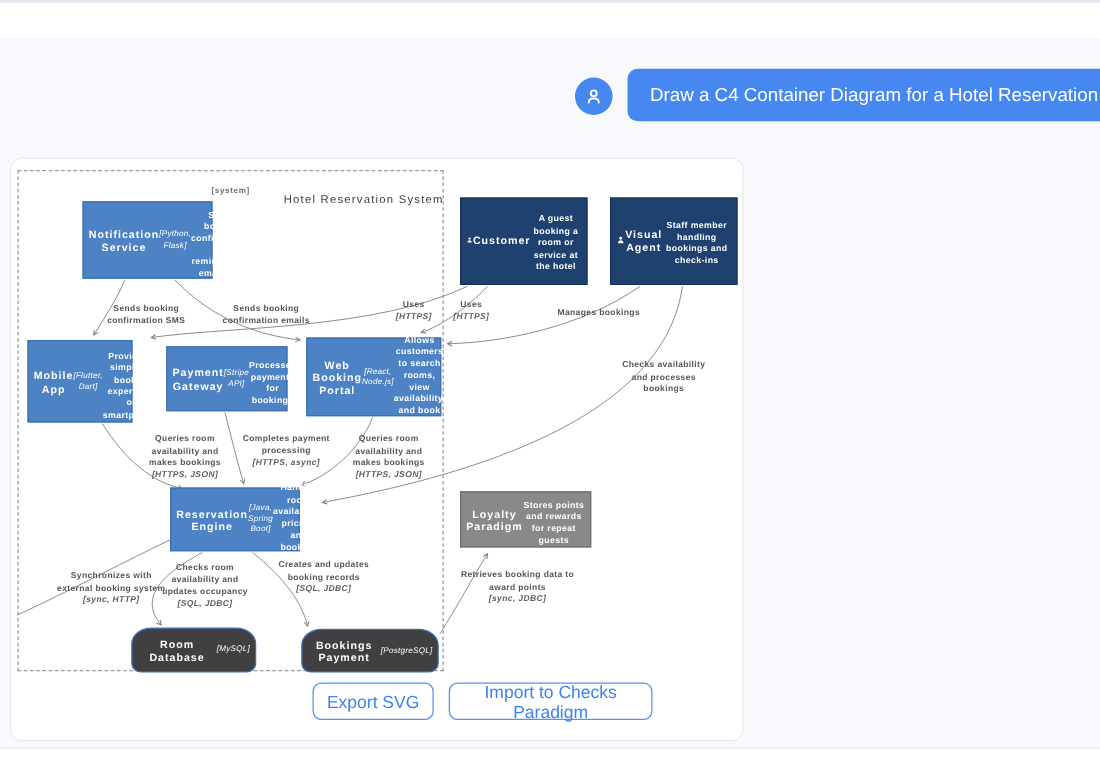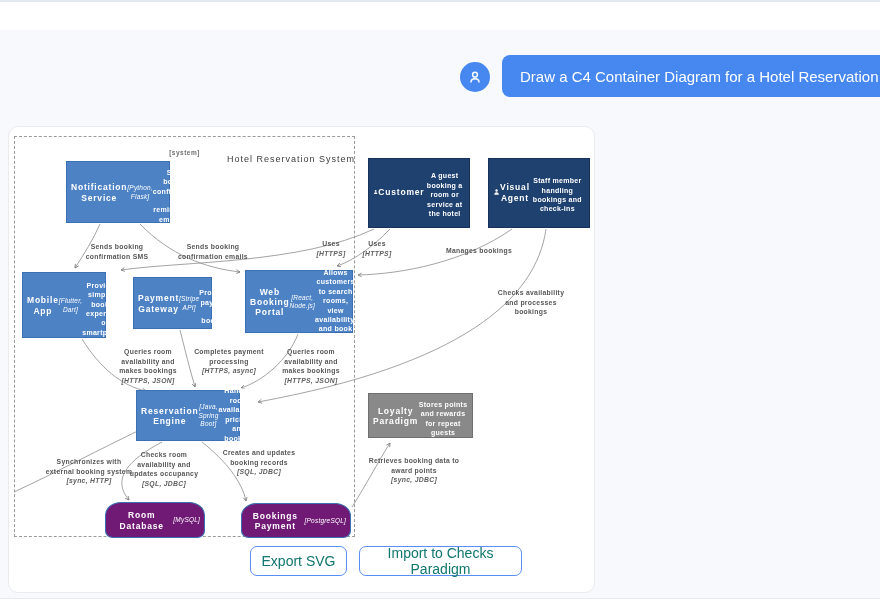--- a/index.html
+++ b/index.html
@@ -28,37 +28,37 @@
   .boundary-title { position:absolute; left:14px; top:154px; width:341px; text-align:right;
     font-size:9px; font-weight:normal; letter-spacing:1px; color:#3c3c3c; }
   .boundary-sub { position:absolute; left:14px; top:149px; width:341px; text-align:center;
     font-size:6.5px; font-weight:bold; color:#6e6e6e; letter-spacing:0.5px; }
   
   .node { position:absolute; color:#fff; text-align:center; padding:5px 4px 4px 4px;
     display:flex; flex-direction:row; align-items:center; justify-content:flex-start; }
   .node.container { background:#4d82c4; border:1px solid #3b70b4; }
   .node.person { background:#1f4170; border:1px solid #16325a; padding-top:3px; }
   .node.external { background:#898989; border:1px solid #6f6f6f; justify-content:center; }
-  .node.database { background:#701a75; border:1px solid #3b70b4;
+  .node.database { background:#404040; border:1px solid #3b70b4;
     border-radius:16px 16px 8px 8px / 13px 13px 7px 7px; justify-content:center; }
   .n-title { font-size:8.5px; font-weight:bold; letter-spacing:0.8px; line-height:1.2; }
   .n-tech { font-size:6.5px; font-style:italic; letter-spacing:0.2px; line-height:1.3; }
   .n-desc { font-size:7px; font-weight:bold; letter-spacing:0.3px; line-height:1.35; margin-top:7px; }
   .node.person .n-desc, .node.external .n-desc { margin-top:5px; }
   .person-glyph { width:22px; height:22px; margin-bottom:1px; }
   
   .edge-label { position:absolute; transform:translate(-50%,-50%); text-align:center;
     color:#565656; font-size:6.8px; font-weight:bold; line-height:1.4; letter-spacing:0.3px; }
   .el-tech { display:block; font-style:italic; font-weight:bold; color:#5e5e5e; }
   .el-tech:empty { display:none; }
   
   svg.wires { position:absolute; left:0; top:0; width:880px; height:613px; pointer-events:none; }
   
   .btn { position:absolute; background:#fff; border:1px solid #5b8ef2; border-radius:7px;
-    color:#0f766e; font-size:14px; display:flex; align-items:center; justify-content:center;
+    color:#3b82f6; font-size:14px; display:flex; align-items:center; justify-content:center;
     cursor:pointer; font-family:"Liberation Sans",sans-serif; }
 </style>
 </head>
 <body>
 
 <div class="top-strip"></div>
 
 <div class="chat-row">
   <div class="avatar">
     <svg class="user-glyph" width="16" height="16" viewBox="0 0 24 24" fill="none" stroke="#ffffff" stroke-width="2.2" stroke-linecap="round">
@@ -123,21 +123,21 @@
   <div class="n-title">Visual Agent</div>
   <div class="n-desc">Staff member handling bookings and check-ins</div>
 </div>
 
 <div class="node container" style="left:22px;top:272px;width:84px;height:66px">
   <div class="n-title">Mobile App</div>
   <div class="n-tech">[Flutter, Dart]</div>
   <div class="n-desc">Provides a simplified booking experience on smartphones</div>
 </div>
 
-<div class="node container" style="left:133px;top:277px;width:79px;height:52px">
+<div class="node container" style="left:133px;top:277px;width:97px;height:52px">
   <div class="n-title">Payment Gateway</div>
   <div class="n-tech">[Stripe API]</div>
   <div class="n-desc">Processes payments for bookings</div>
 </div>
 
 <div class="node container" style="left:245px;top:270px;width:108px;height:63px">
   <div class="n-title">Web Booking Portal</div>
   <div class="n-tech">[React, Node.js]</div>
   <div class="n-desc">Allows customers to search rooms, view availability, and book stays</div>
 </div>

